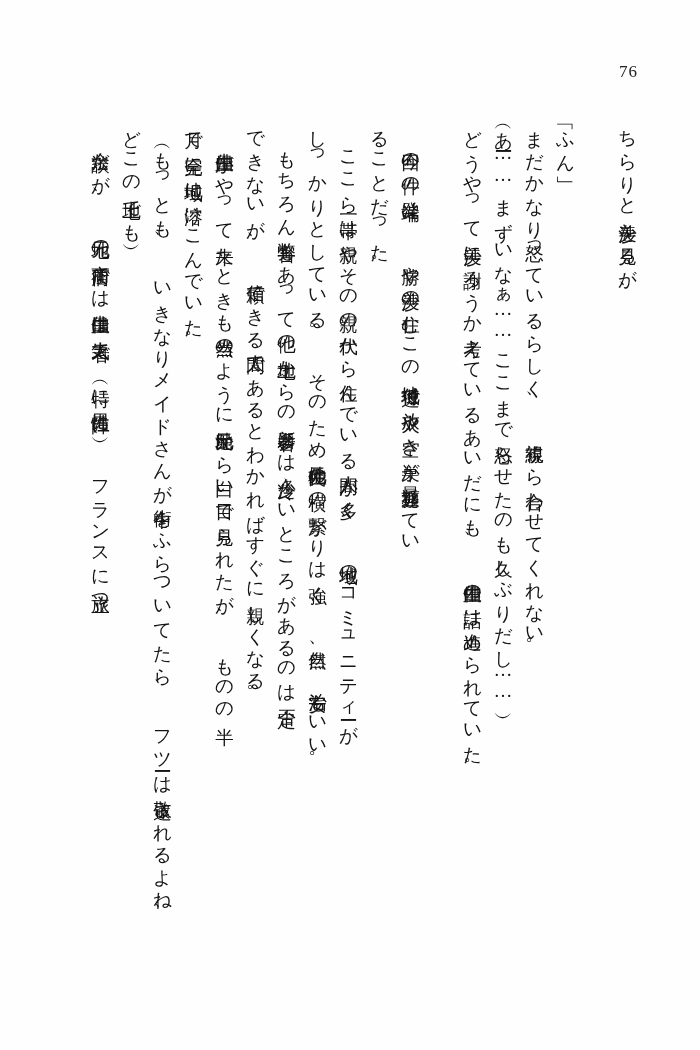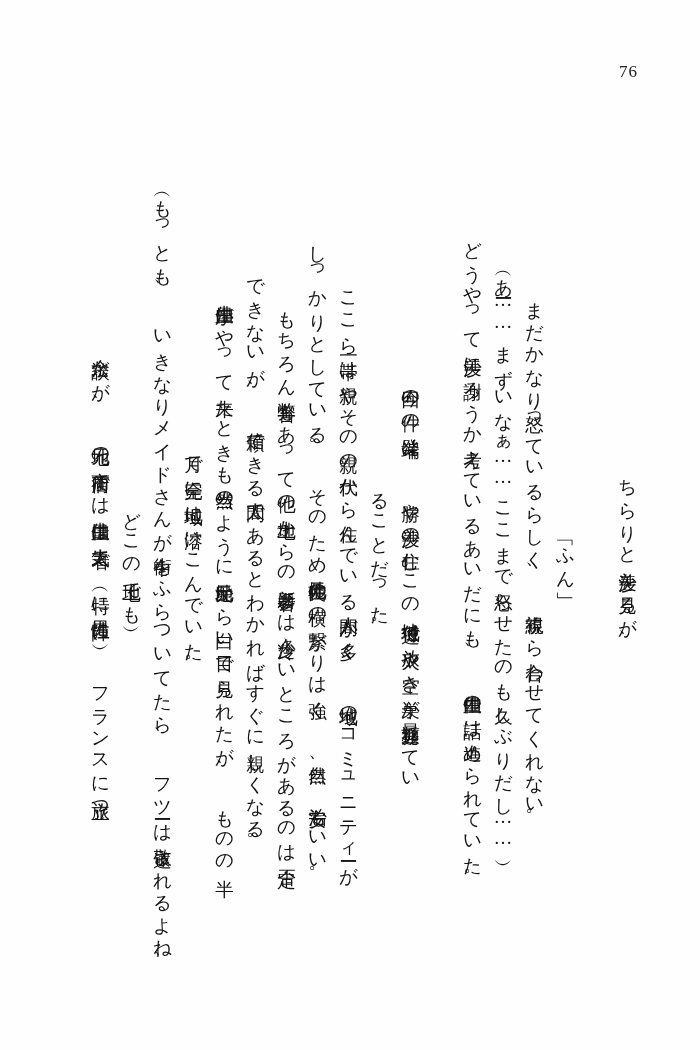--- a/index.html
+++ b/index.html
@@ -14,21 +14,20 @@
     color: #1a1a1a;
     position: relative;
     overflow: hidden;
   }
   .page {
     position: absolute;
     inset: 0;
     width: 700px;
     height: 1050px;
     background: #fefefe;
-    text-align: center;
   }
   .page-number {
     position: absolute;
     top: 62px;
     right: 62px;
     font-size: 17px;
     letter-spacing: 1px;
     color: #222;
     font-family: "Liberation Serif", "DejaVu Serif", serif;
   }

